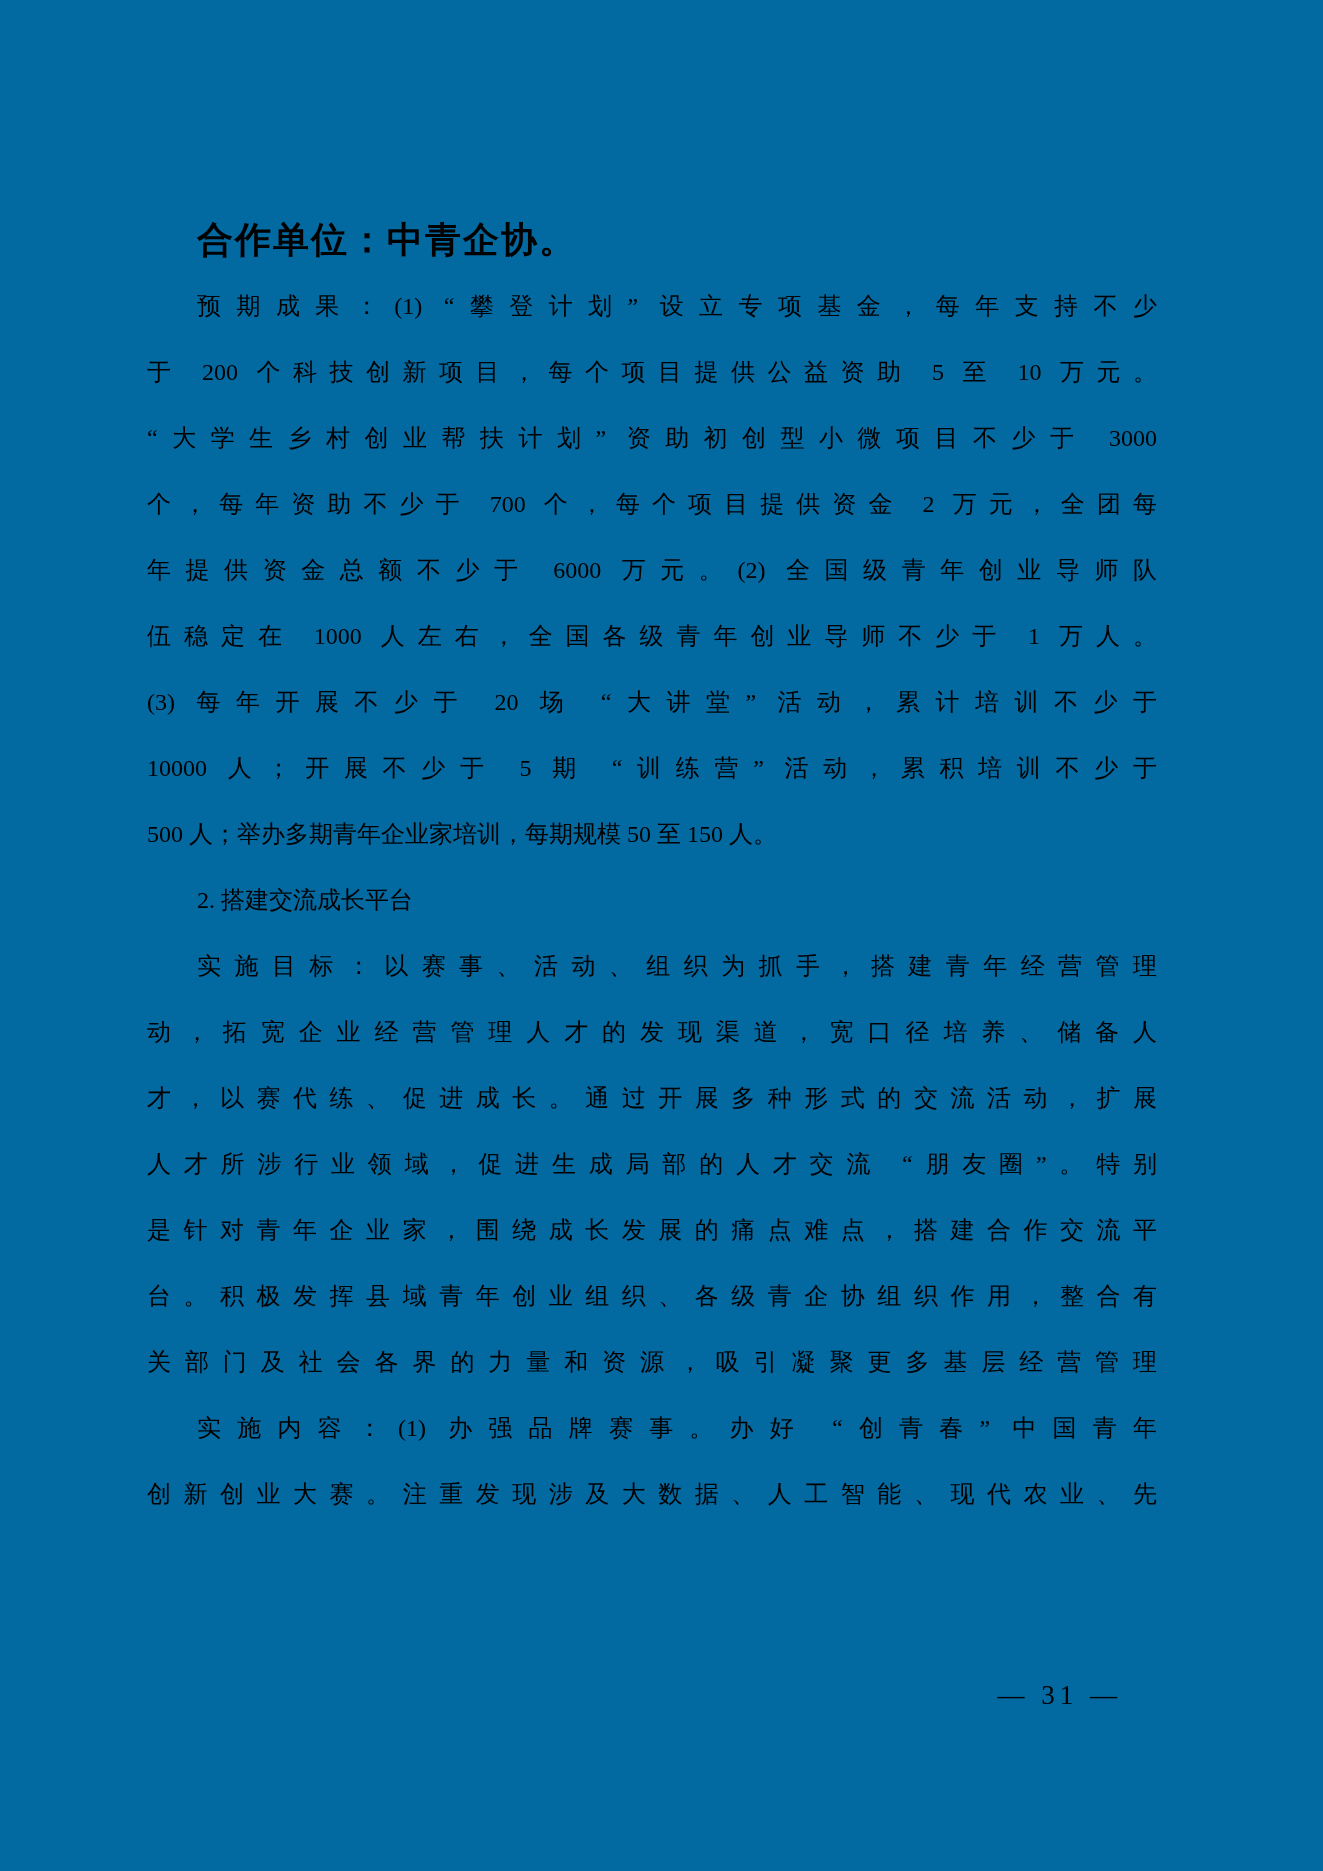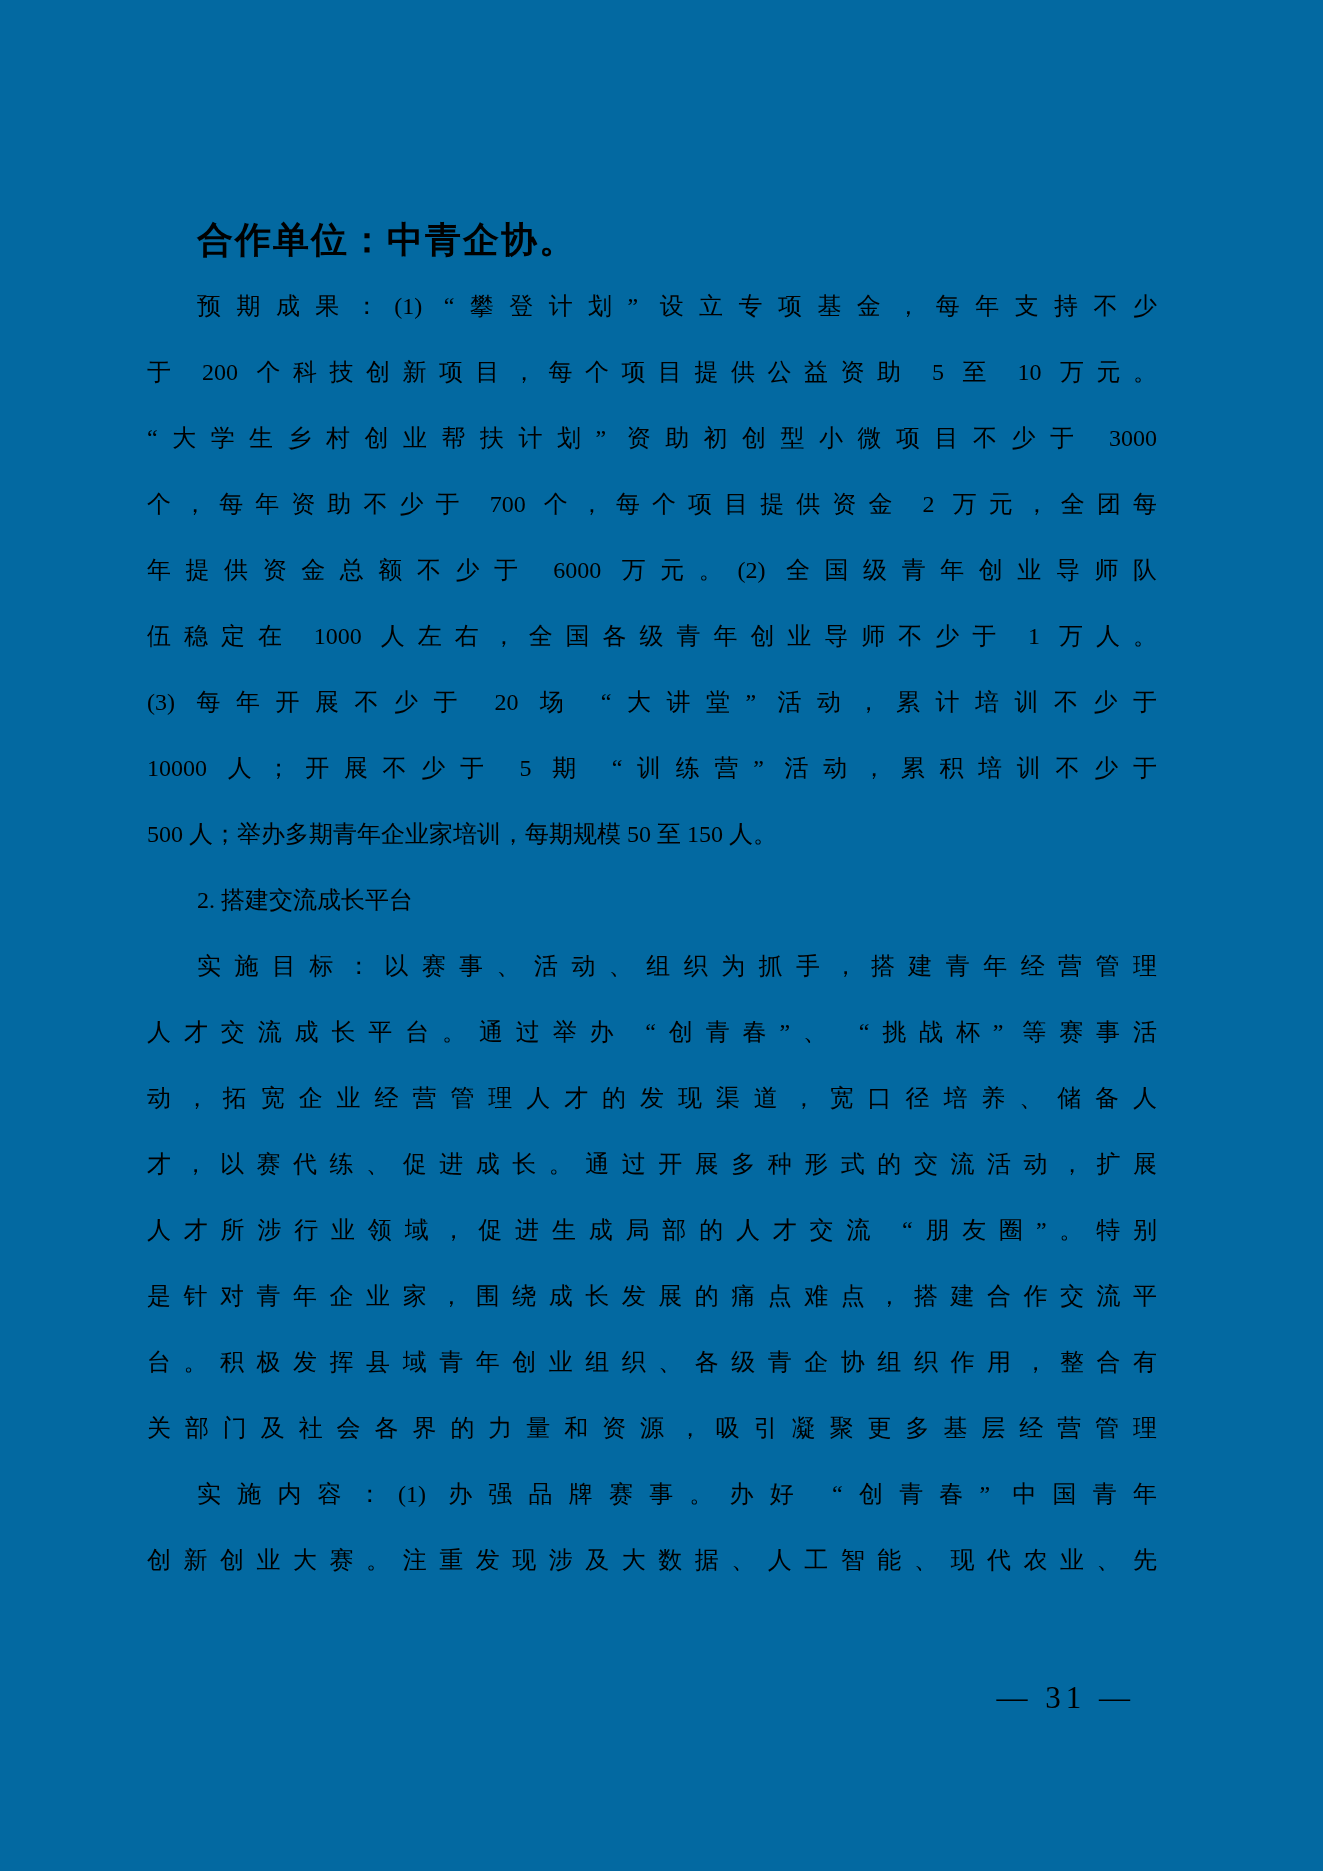--- a/index.html
+++ b/index.html
@@ -41,22 +41,22 @@
   }
   .heading {
     font-family: "Liberation Sans", "DejaVu Sans", sans-serif;
     font-weight: 700;
     font-size: 36px;
     letter-spacing: 2px;
   }
   .page-number {
     position: absolute;
     top: 1680px;
-    right: 188px;
-    font-size: 31px;
+    right: 201px;
+    font-size: 27px;
     letter-spacing: 5px;
     white-space: nowrap;
   }
 </style>
 </head>
 <body>
 
 <div class="page">
   <div class="content">
     <div class="line heading indent">合作单位：中青企协。</div>
@@ -70,21 +70,20 @@
           <div class="line justify">伍稳定在 1000 人左右，全国各级青年创业导师不少于 1 万人。</div>
           <div class="line justify">(3) 每年开展不少于 20 场 “大讲堂” 活动，累计培训不少于</div>
           <div class="line justify">10000 人；开展不少于 5 期 “训练营” 活动，累积培训不少于</div>
           <div class="line">500 人；举办多期青年企业家培训，每期规模 50 至 150 人。</div>
         </div>
         <div class="block subheading">
           <div class="line indent">2. 搭建交流成长平台</div>
         </div>
         <div class="block paragraph">
           <div class="line justify indent">实施目标：以赛事、活动、组织为抓手，搭建青年经营管理</div>
-          <div class="line justify">人才交流成长平台。通过举办 “创青春”、 “挑战杯” 等赛事活</div>
           <div class="line justify">动，拓宽企业经营管理人才的发现渠道，宽口径培养、储备人</div>
           <div class="line justify">才，以赛代练、促进成长。通过开展多种形式的交流活动，扩展</div>
           <div class="line justify">人才所涉行业领域，促进生成局部的人才交流 “朋友圈”。特别</div>
           <div class="line justify">是针对青年企业家，围绕成长发展的痛点难点，搭建合作交流平</div>
           <div class="line justify">台。积极发挥县域青年创业组织、各级青企协组织作用，整合有</div>
           <div class="line justify">关部门及社会各界的力量和资源，吸引凝聚更多基层经营管理</div>
         </div>
         <div class="block paragraph">
           <div class="line justify indent">实施内容：(1) 办强品牌赛事。办好 “创青春” 中国青年</div>
           <div class="line justify">创新创业大赛。注重发现涉及大数据、人工智能、现代农业、先</div>

